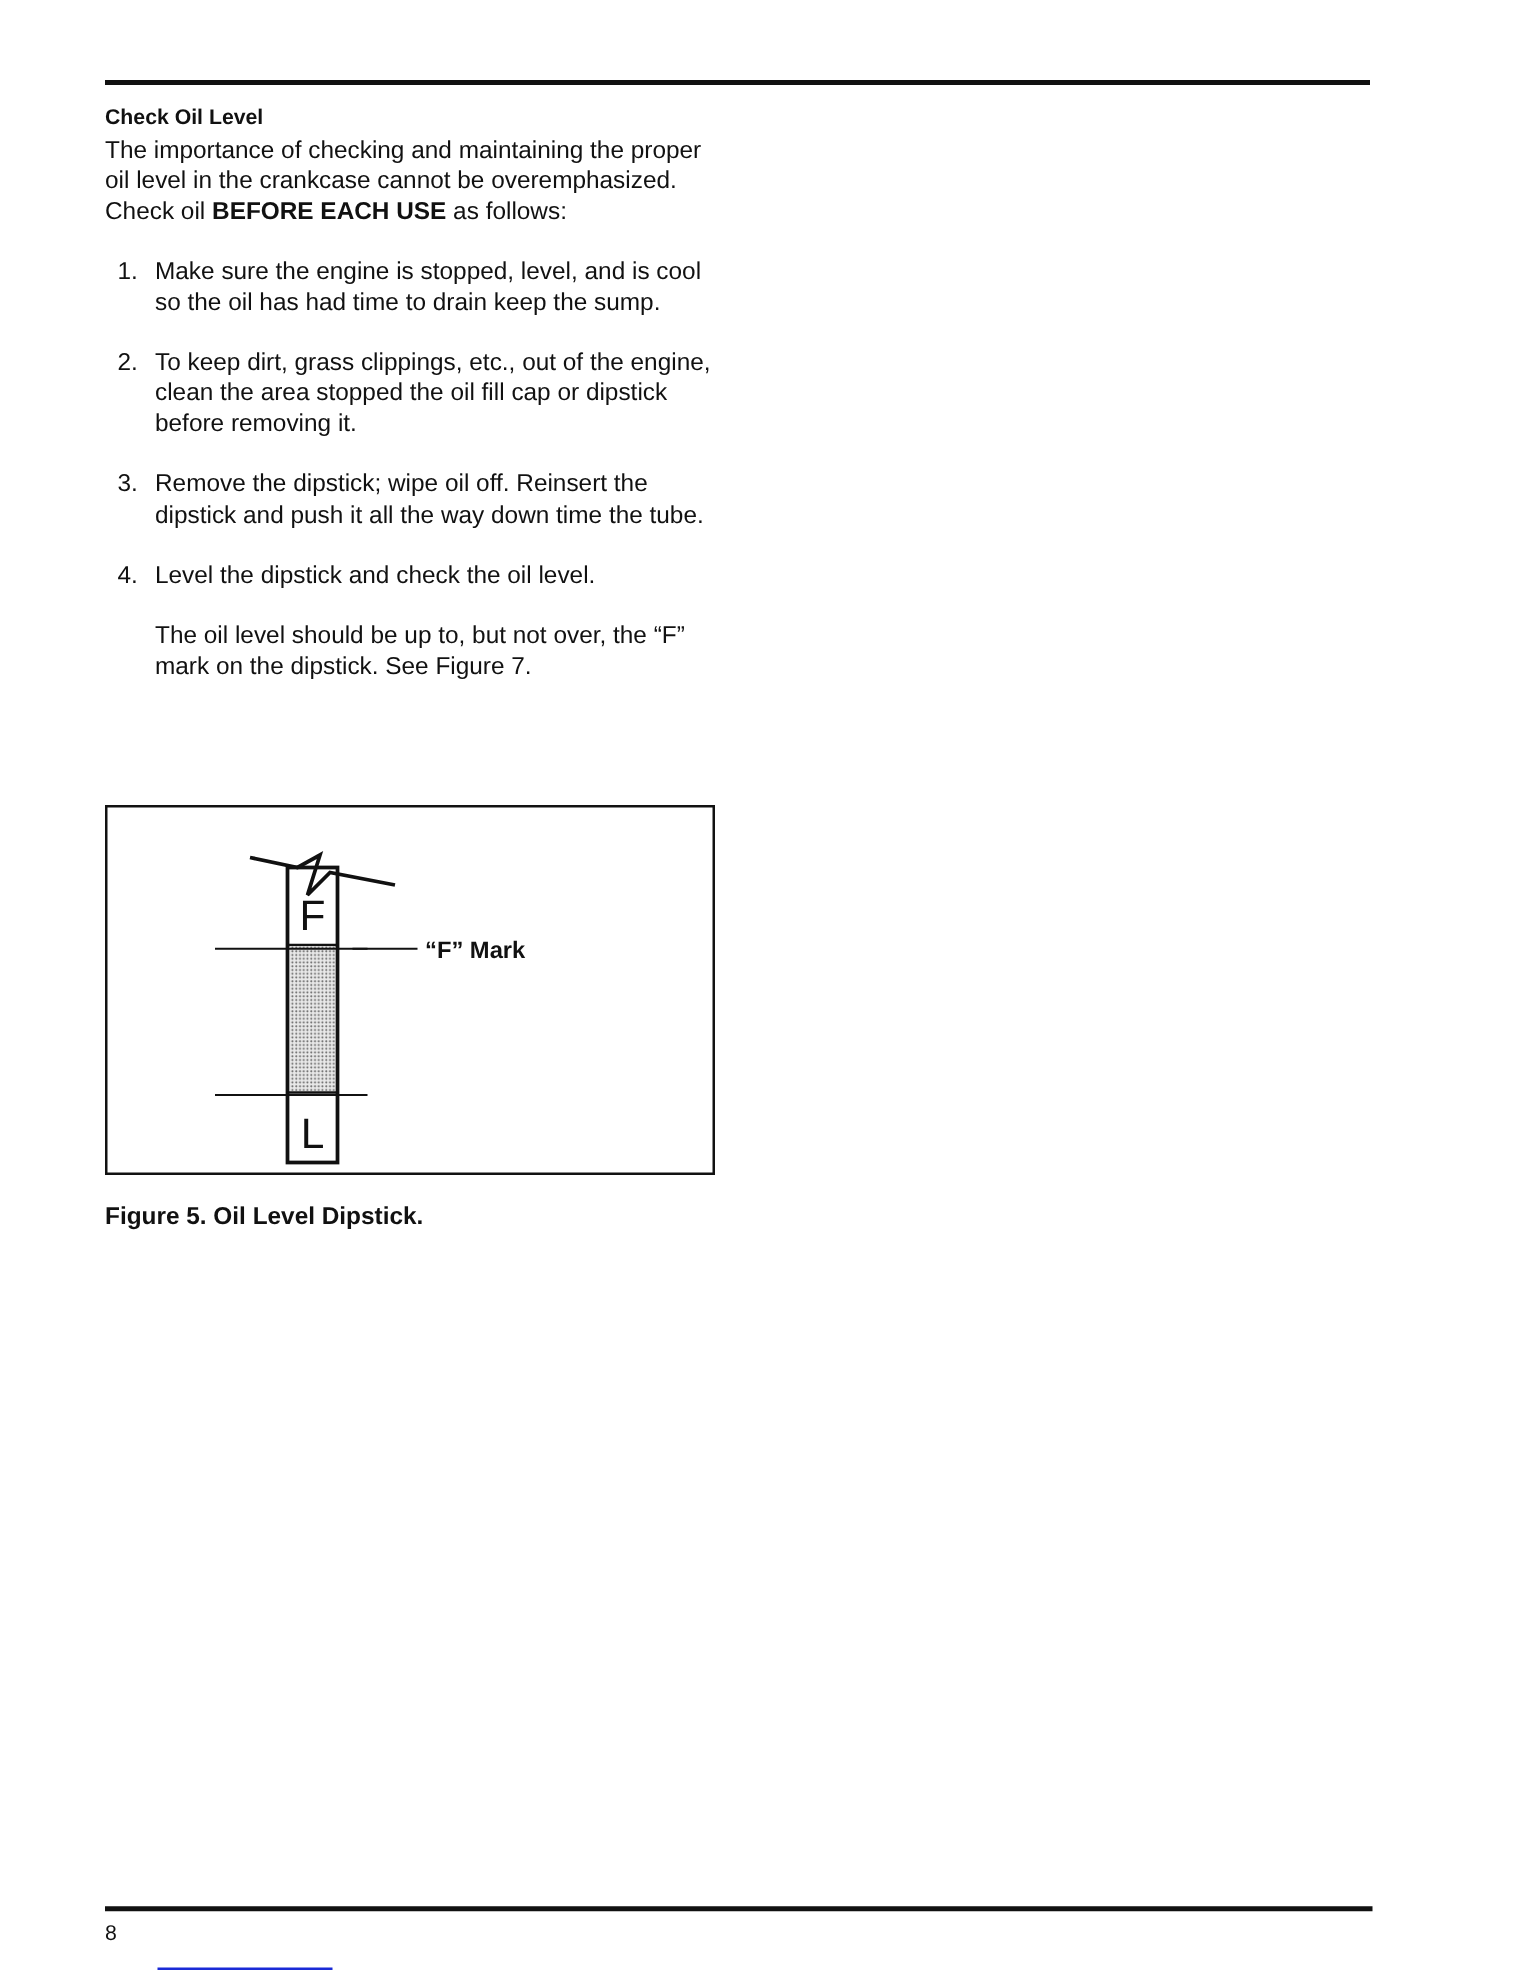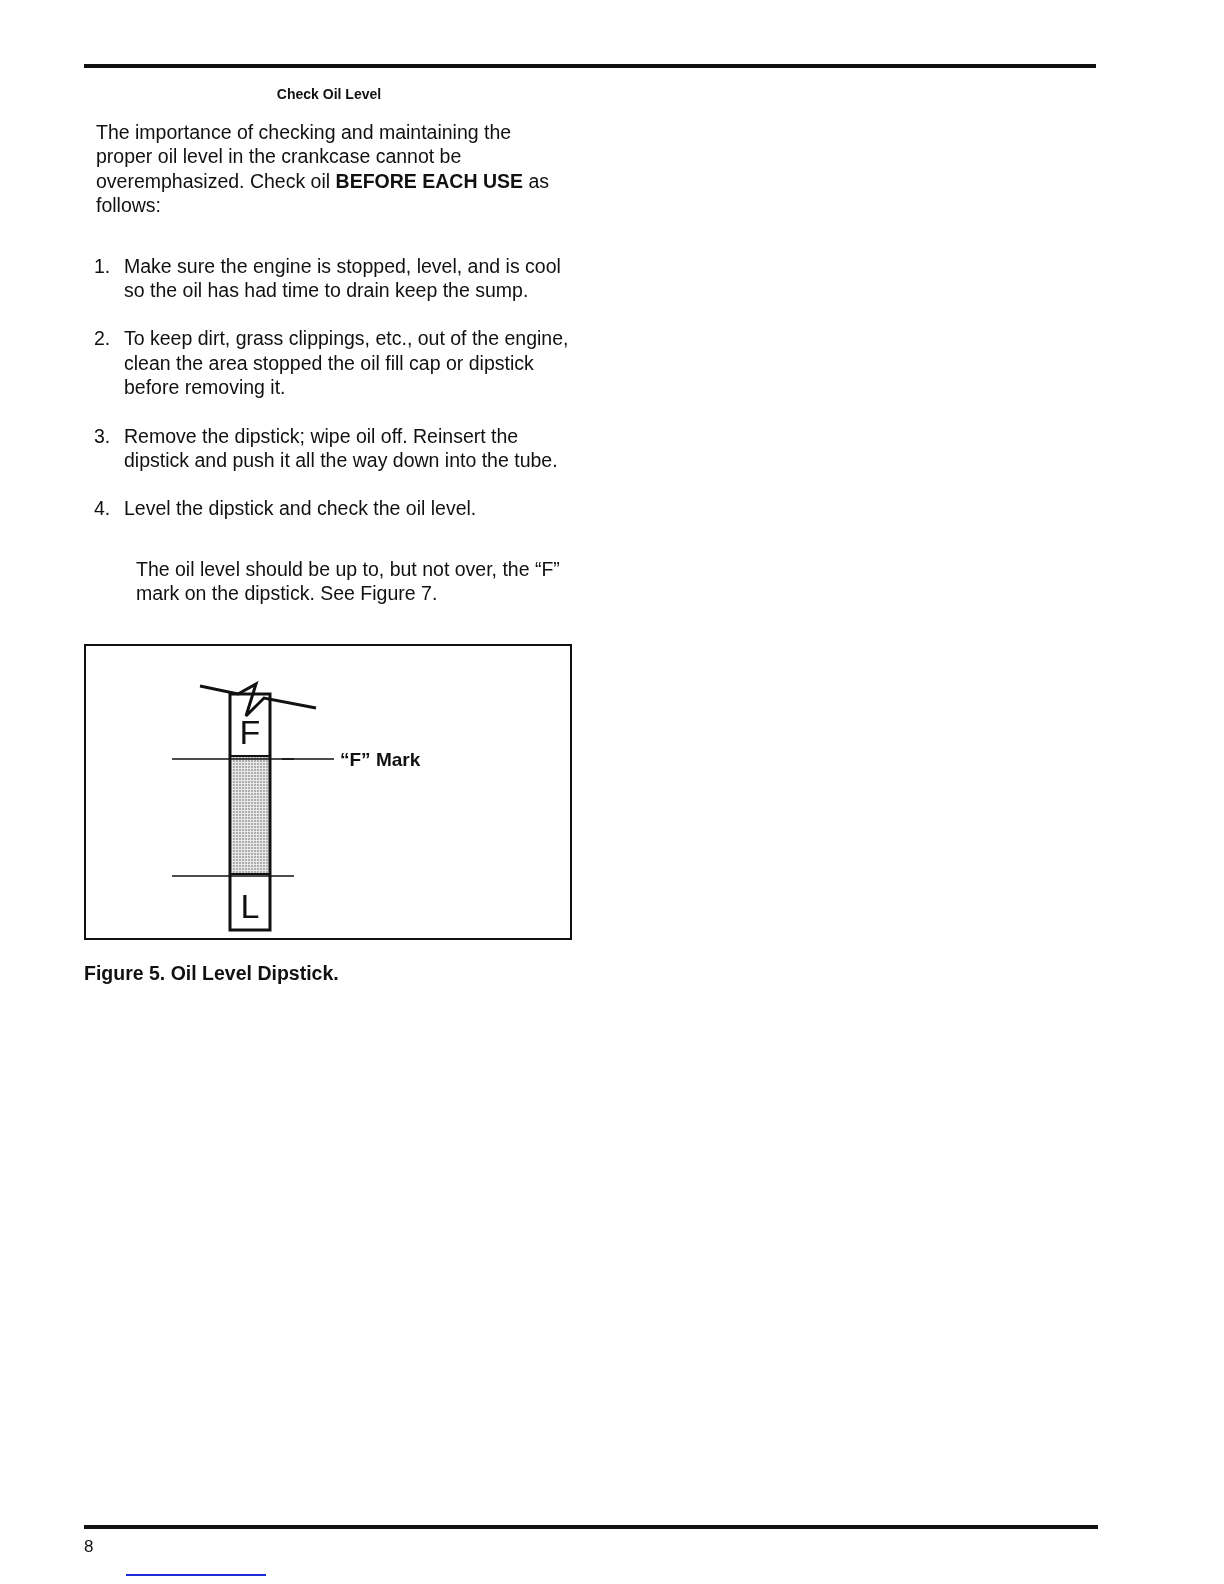--- a/index.html
+++ b/index.html
@@ -6,22 +6,22 @@
   body { width:1224px; height:1584px; position:relative; overflow:hidden;
          font-family:"Liberation Sans", sans-serif; color:#111; font-size:19.5px; line-height:24.4px; }
   .rule-top { position:absolute; left:84px; top:64px; width:1012px; height:4px; background:#111; }
   .rule-bottom { position:absolute; left:84px; top:1525px; width:1014px; height:4px; background:#111; }
   .page-num { position:absolute; left:84px; top:1535px; font-size:17px; }
   .blue-line { position:absolute; left:126px; top:1574px; width:140px; height:2px; background:#1a2bd6; }
 
   .col { position:absolute; width:500px; }
   .col-left { left:84px; top:80px; width:490px; }
 
-  h2 { font-size:14px; font-weight:bold; margin:0; line-height:28px;text-align:center; }
-  p { margin:12px; }
+  h2 { font-size:17px; font-weight:bold; margin:0; line-height:28px; }
+  p { margin:0; }
   b { font-weight:bold; }
 
   .list-item { display:flex; margin:0; }
   .list-num { width:40px; text-align:right; padding-right:0px; flex:none; box-sizing:border-box; padding-left:10px; }
   .list-num span { display:inline-block; width:30px; text-align:left; }
   .list-text { flex:1; }
 
   
   .figure-box { position:absolute; left:84px; top:644px; width:488px; height:296px; border:2px solid #111; box-sizing:border-box; }
   .fig-caption { position:absolute; left:84px; top:961px; font-weight:bold; font-size:19.5px; }
@@ -41,21 +41,21 @@
       <div class="list-text">Make sure the engine is stopped, level, and is cool so the oil has had time to drain keep the sump.</div>
     </div>
   <div style="height:24px"></div>
   <div class="list-item">
       <div class="list-num"><span>2.</span></div>
       <div class="list-text">To keep dirt, grass clippings, etc., out of the engine, clean the area stopped the oil fill cap or dipstick before removing it.</div>
     </div>
   <div style="height:24px"></div>
   <div class="list-item">
       <div class="list-num"><span>3.</span></div>
-      <div class="list-text">Remove the dipstick; wipe oil off.  Reinsert the dipstick and push it all the way down into the tube.</div>
+      <div class="list-text">Remove the dipstick; wipe oil off.  Reinsert the dipstick and push it all the way down time the tube.</div>
     </div>
   <div style="height:24px"></div>
   <div class="list-item">
       <div class="list-num"><span>4.</span></div>
       <div class="list-text">Level the dipstick and check the oil level.</div>
     </div>
   <div style="height:24px"></div>
   <p style="padding-left:40px">The oil level should be up to, but not over, the “F” mark on the dipstick. See Figure 7.</p>
 </div>
 

